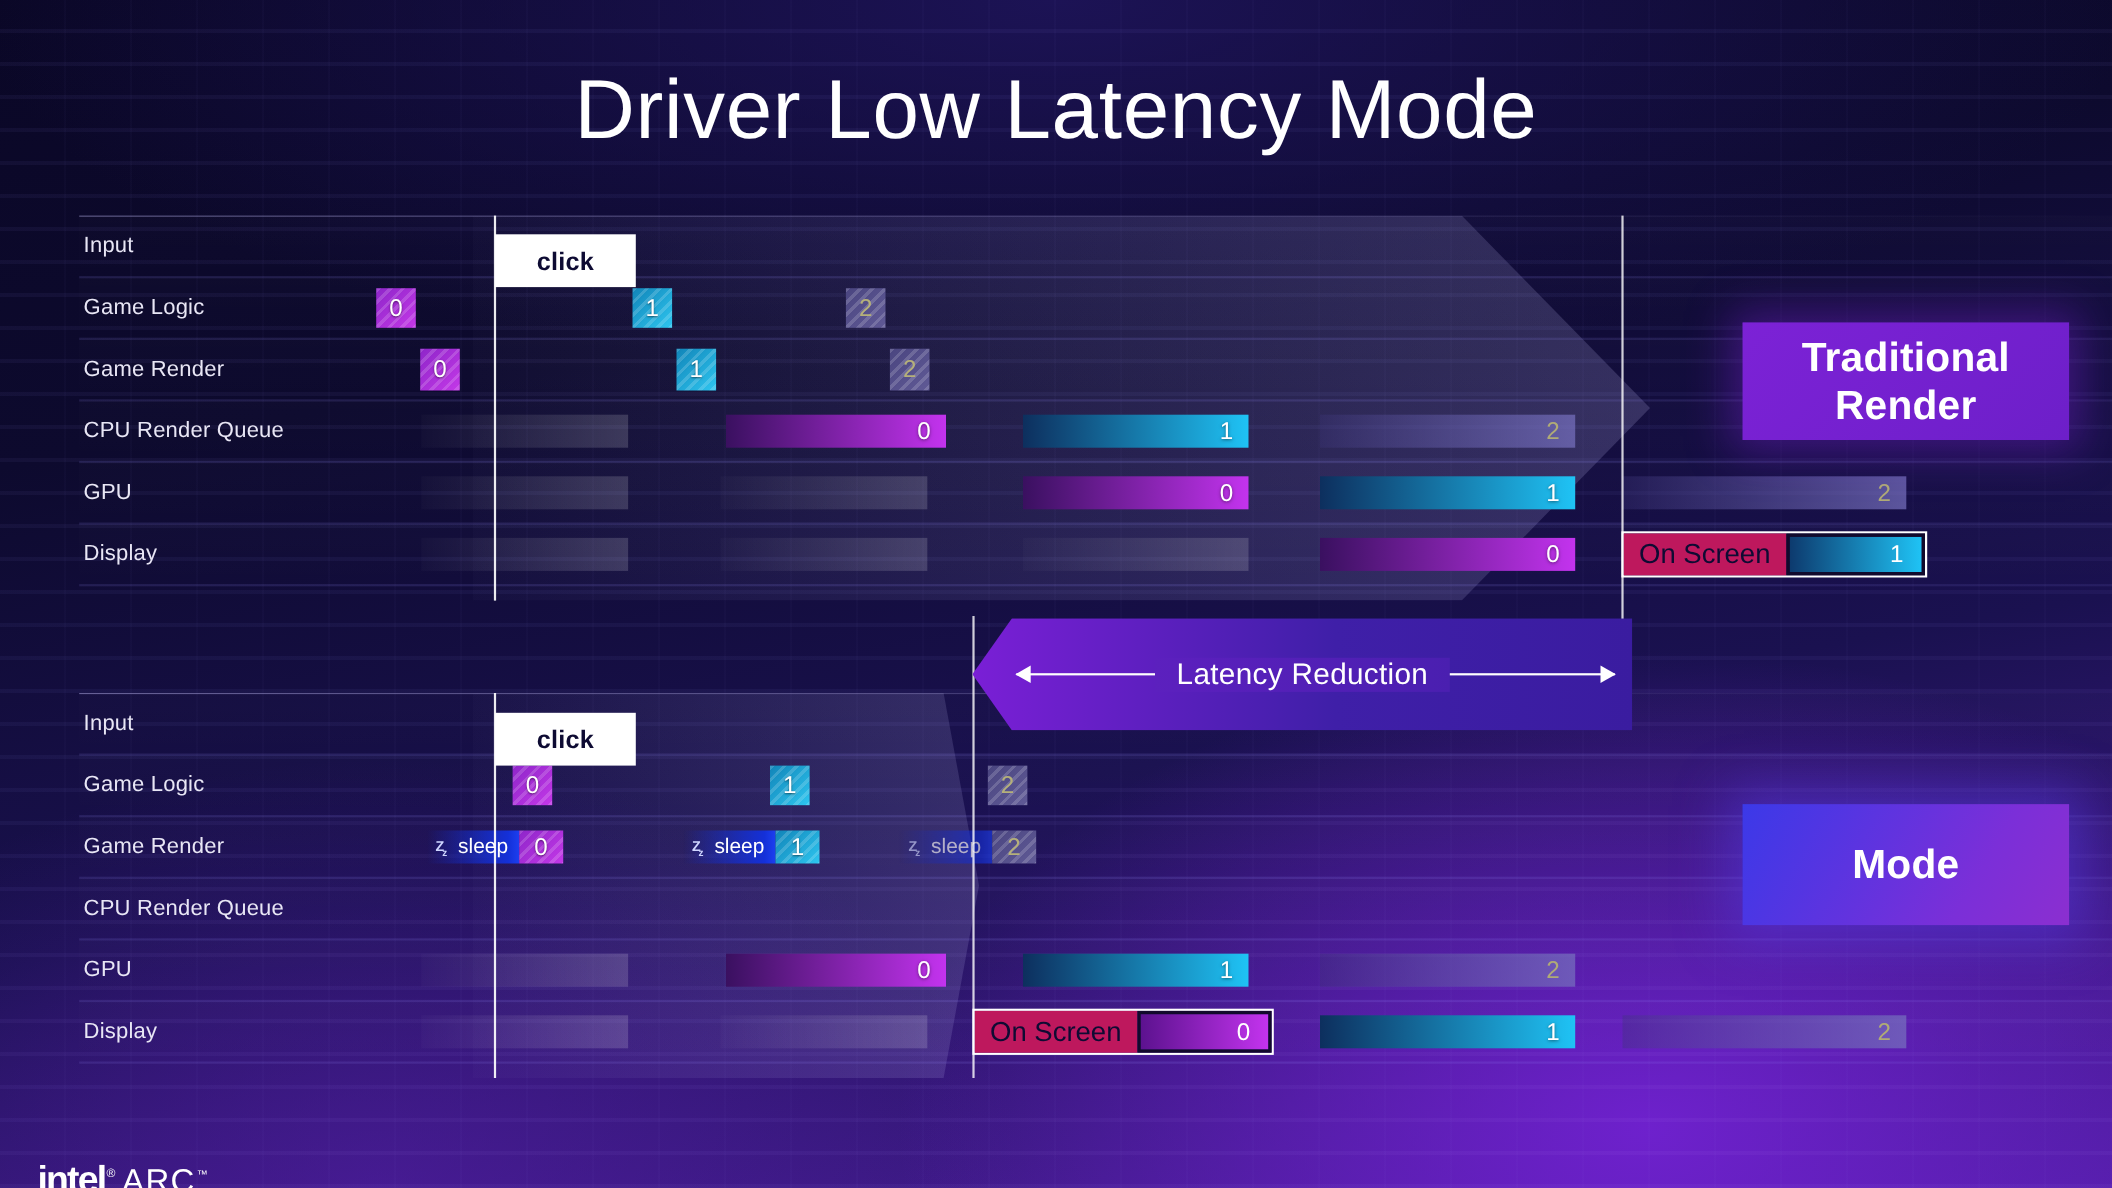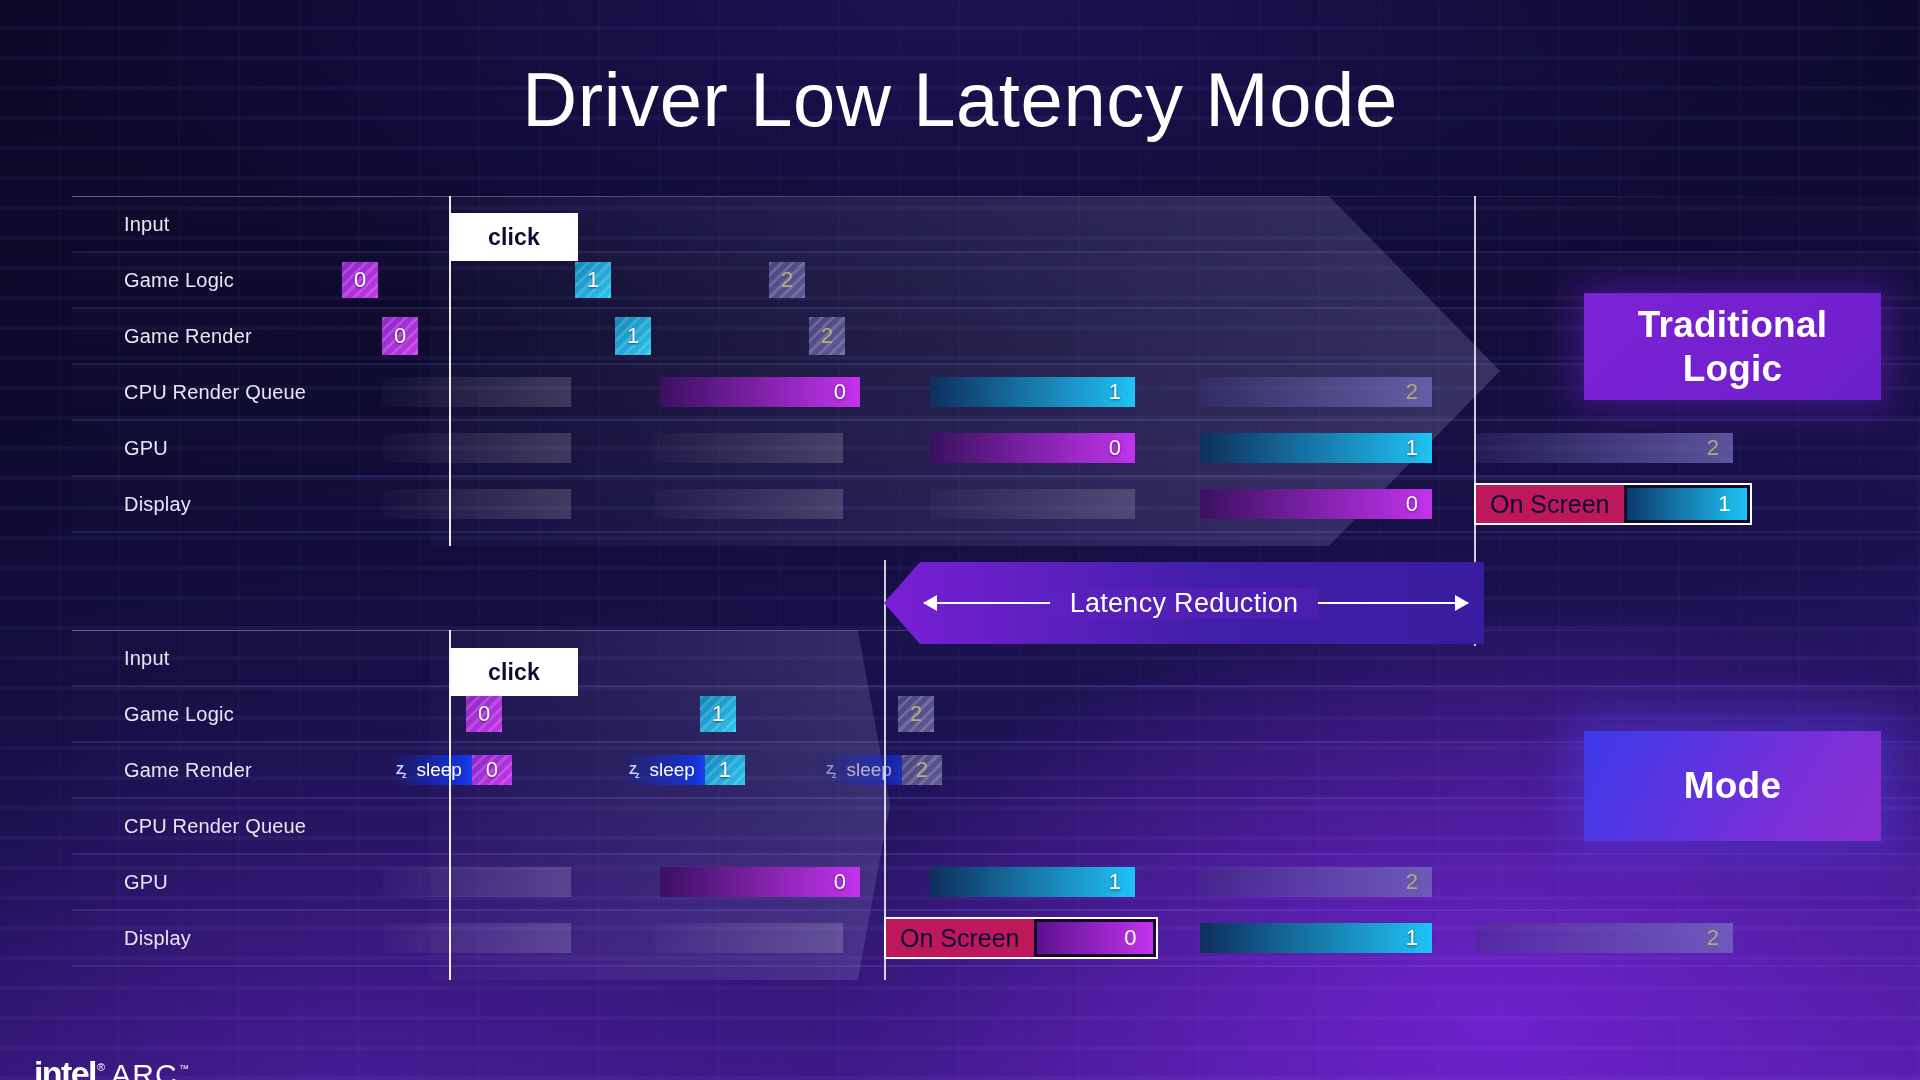--- a/index.html
+++ b/index.html
@@ -57,21 +57,20 @@
   .toprule{
     position:absolute; left:72px; right:0; top:0; height:1px;
     background:linear-gradient(to right, rgba(200,195,255,.45), rgba(200,195,255,.10) 70%, rgba(200,195,255,0));
   }
 
   .row{ position:absolute; left:0; width:1920px; height:56px; }
   .row-label{
     position:absolute; left:76px; top:50%; transform:translateY(-50%);
     color:#e8e6f5; font-size:20px; font-weight:400; letter-spacing:.2px;
     white-space:nowrap;
-    margin-left:48px;
   }
 
   
   .track{
     position:absolute; left:72px; right:0; top:0; height:56px;
     background:linear-gradient(to bottom, rgba(255,255,255,.012), rgba(255,255,255,0));
   }
   .rowline{
     position:absolute; left:72px; right:0; bottom:-1px; height:2px;
     background:linear-gradient(to right, rgba(150,140,255,.14), rgba(150,140,255,.16) 60%, rgba(150,140,255,.10));
@@ -169,21 +168,21 @@
     clip-path:polygon(0 0, 84% 0, 100% 50%, 84% 100%, 0 100%);
   }
   #chev-bottom{
     left:430px; top:630px; width:460px; height:350px;
     background:linear-gradient(to right, rgba(190,185,240,.02), rgba(190,185,240,.17));
     clip-path:polygon(0 0, 93% 0, 100% 50%, 93% 100%, 0 100%);
   }
 
   
   #latency{
-    position:absolute; left:884px; top:562px; width:600px; height:82px; z-index:7;
+    position:absolute; left:884px; top:562px; width:600px; height:102px; z-index:7;
     background:linear-gradient(to right,#7a1fd6,#3f1fa8 55%,#3a1ca0);
     clip-path:polygon(6% 0, 100% 0, 100% 100%, 6% 100%, 0 50%);
     display:flex; align-items:center; justify-content:center;
   }
   #latency .arrowline{
     position:absolute; left:40px; right:16px; top:50%; height:2px;
     transform:translateY(-50%); background:#fff;
   }
   #latency .arrowline::before,
   #latency .arrowline::after{
@@ -446,21 +445,21 @@
 </div>
 
 <div class="vline" style="left:449px; top:630px; height:350px;"></div>
 <div class="vline dim" style="left:884px; top:560px; height:420px;"></div>
 
 <div class="click-tab" style="left:450px; top:648px; width:128px; height:48px;">click</div>
 
 <div class="modebox" id="mode-traditional">
   <div>
     <div>Traditional</div>
-    <div>Logic</div>
+    <div>Render</div>
   </div>
 </div>
 
 <div class="modebox" id="mode-lowlatency">
   <div>
     <div>Mode</div>
   </div>
 </div>
 
 <div id="logo">

